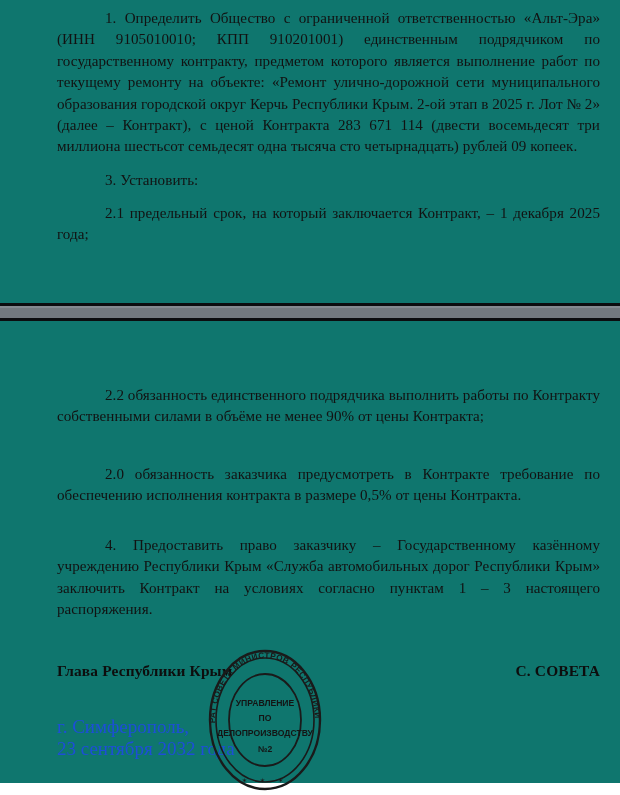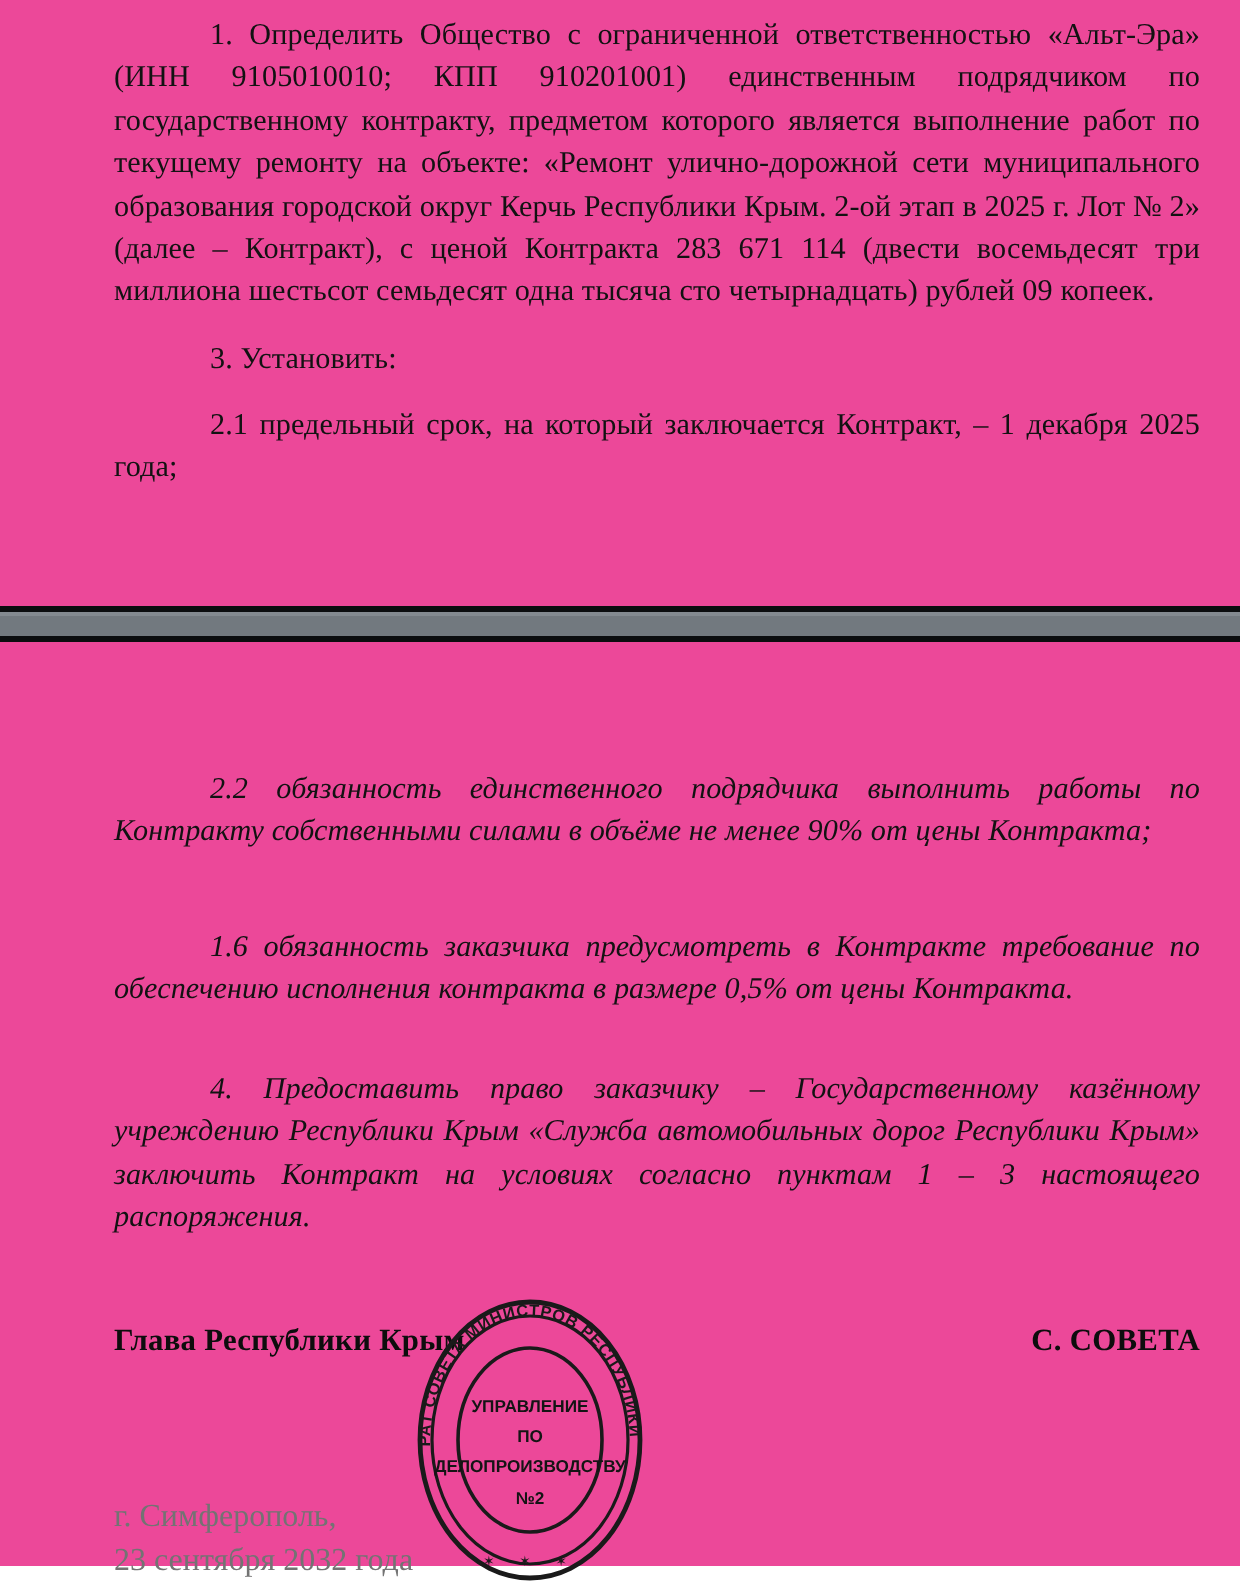--- a/index.html
+++ b/index.html
@@ -13,24 +13,24 @@
     position: relative;
     overflow: hidden;
     font-family: "Liberation Serif", "DejaVu Serif", serif;
     color: #111111;
   }
 
   .page {
     position: absolute;
     left: 0;
     width: 620px;
-    background: #ec4899;
+    background: #0f766e;
   }
   #page-one { top: 0; height: 303px; }
-  #page-two { top: 321px; height: 462px; font-style: italic; }
+  #page-two { top: 321px; height: 462px; }
 
   .body-text {
     position: absolute;
     left: 57px;
     width: 543px;
     text-align: justify;
     text-justify: inter-word;
     font-size: 15.1px;
     line-height: 21.4px;
     letter-spacing: 0.05px;
@@ -87,24 +87,23 @@
     letter-spacing: 0.15px;
     white-space: nowrap;
     color: #0d0d0d;
   }
 
   .issue-details {
     position: absolute;
     left: 57px;
     top: 716px;
     width: 300px;
-    font-size: 16px;
+    font-size: 19px;
     line-height: 21.6px;
-    color: #737373;
-    margin-top: 32px;
+    color: #1d4ed8;
   }
   .issue-details div { white-space: nowrap; }
 
   
   .stamp {
     position: absolute;
     left: 203px;
     top: 646px;
     width: 124px;
     height: 146px;
@@ -128,21 +127,21 @@
 <div class="page-separator">
   <div class="edge-line top"></div>
   <div class="band-fill"></div>
   <div class="edge-line bottom"></div>
 </div>
 
 <div class="page" id="page-two">
 
   <div class="body-text indent" style="top: 64px;">2.2 обязанность единственного подрядчика выполнить работы по Контракту собственными силами в объёме не менее 90% от цены Контракта;</div>
 
-  <div class="body-text indent" style="top: 143px;">1.6 обязанность заказчика предусмотреть в Контракте требование по обеспечению исполнения контракта в размере 0,5% от цены Контракта.</div>
+  <div class="body-text indent" style="top: 143px;">2.0 обязанность заказчика предусмотреть в Контракте требование по обеспечению исполнения контракта в размере 0,5% от цены Контракта.</div>
 
 
   <div class="body-text indent" style="top: 214px;">4. Предоставить право заказчику – Государственному казённому учреждению Республики Крым «Служба автомобильных дорог Республики Крым» заключить Контракт на условиях согласно пунктам 1 – 3 настоящего распоряжения.</div>
 
 </div>
 
 <div class="signature-row">
   <span class="signature-role">Глава Республики Крым</span>
   <span class="signature-name">С. СОВЕТА</span>
 </div>

